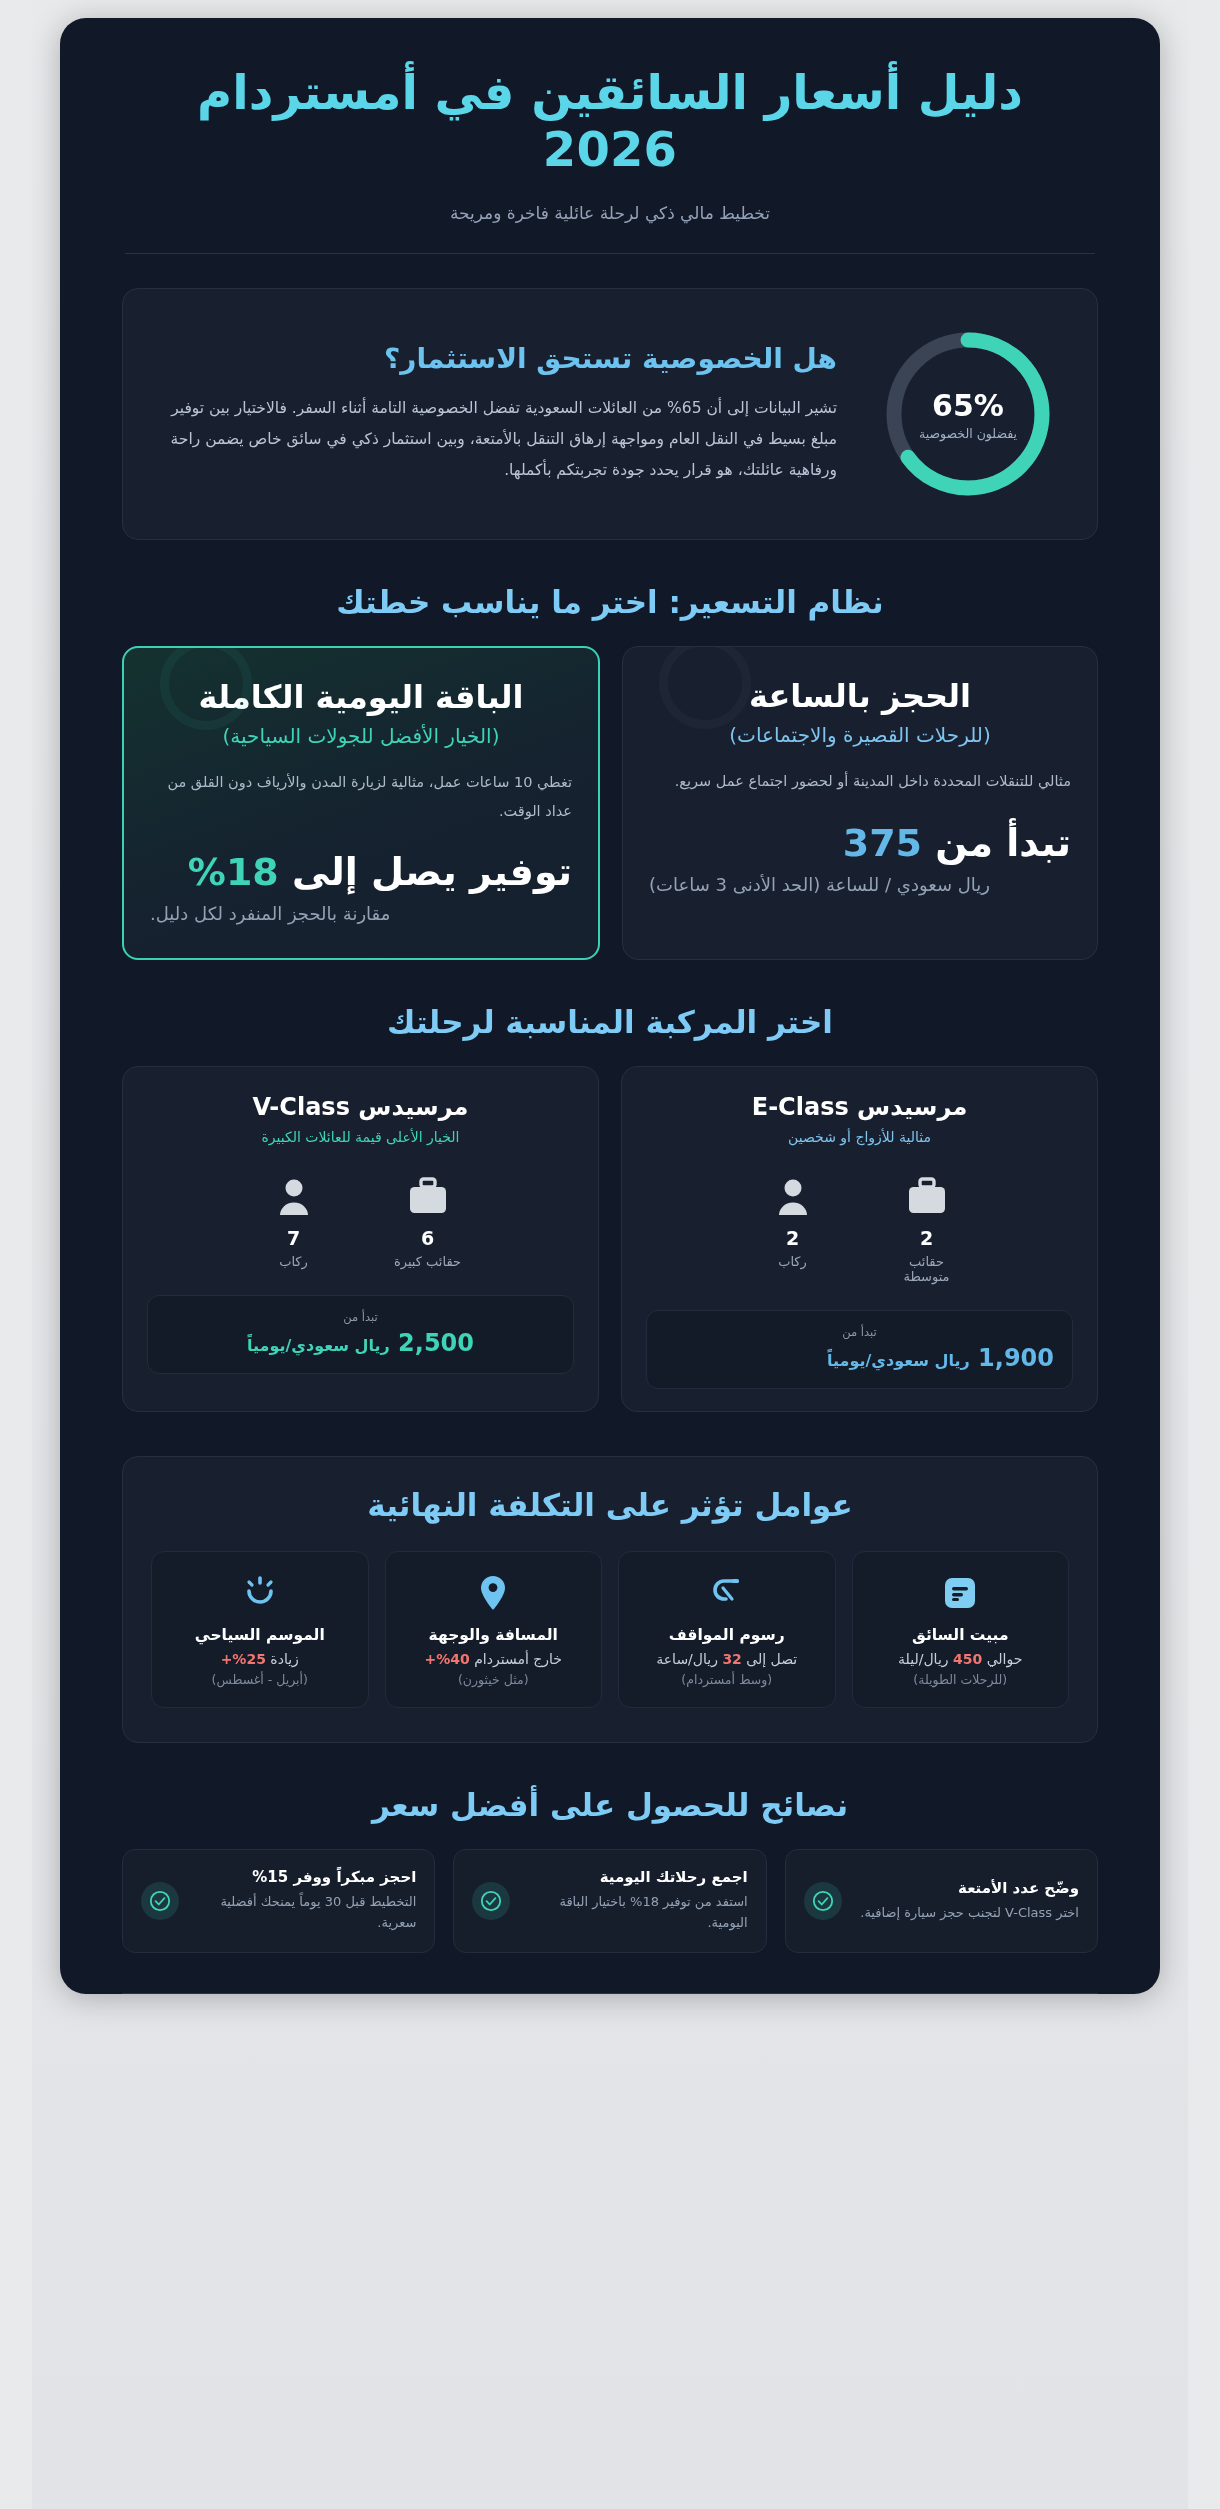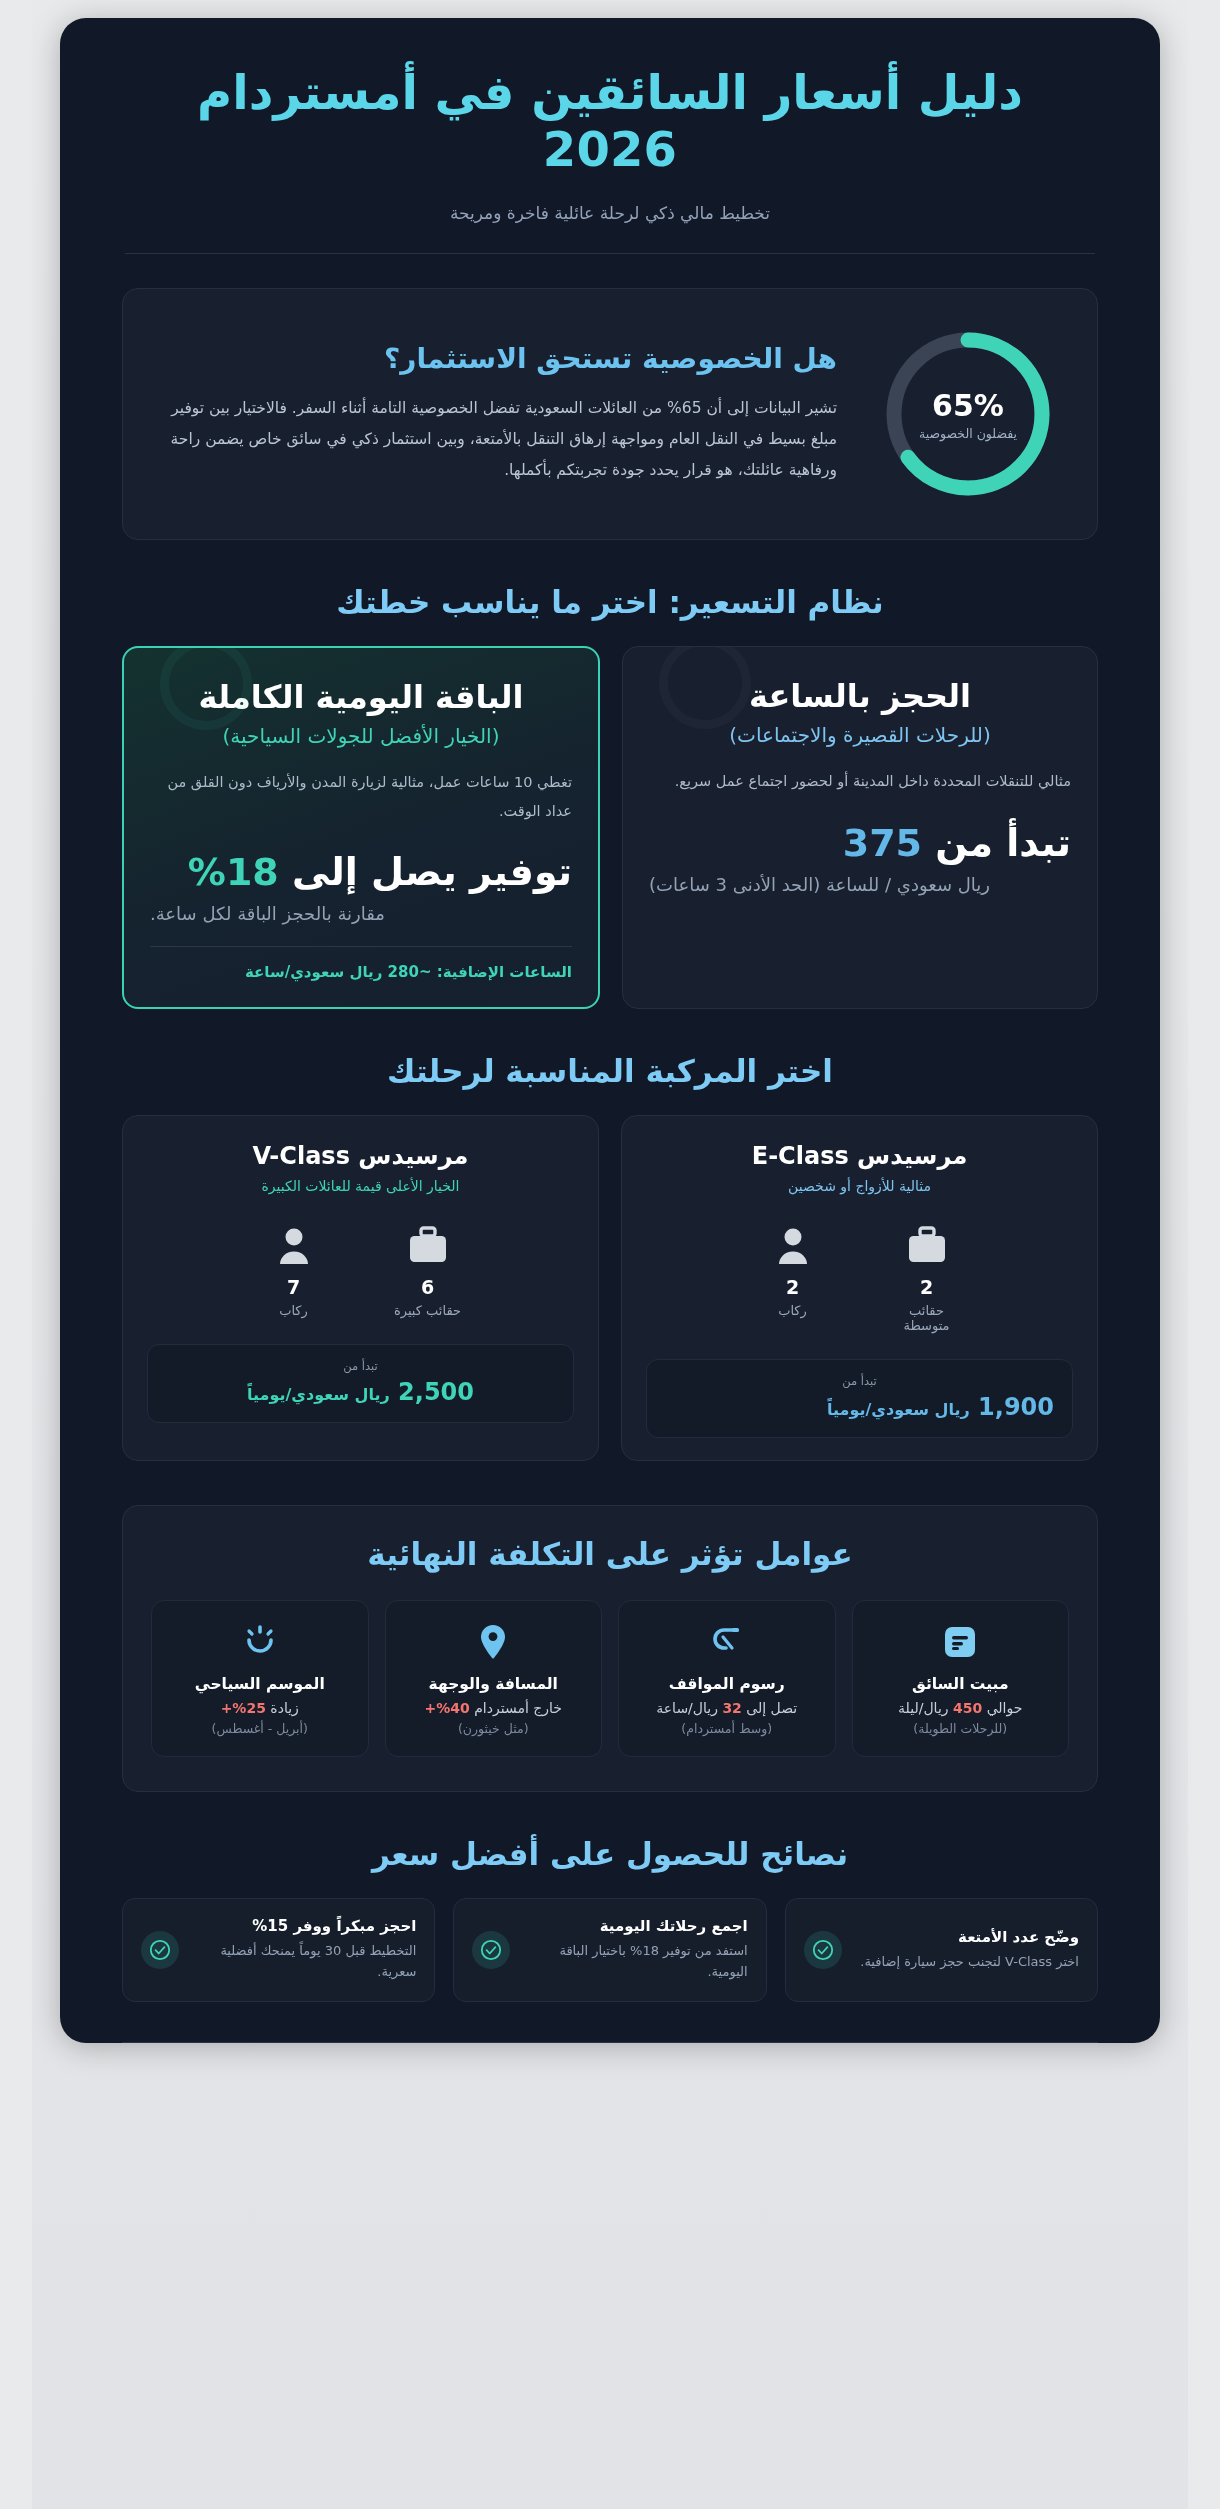--- a/index.html
+++ b/index.html
@@ -284,23 +284,22 @@
 
         <div class="card price-card featured">
           <div class="ghost"></div>
           <div class="pc-title">الباقة اليومية الكاملة</div>
           <div class="pc-sub teal">(الخيار الأفضل للجولات السياحية)</div>
           <div class="pc-desc">تغطي 10 ساعات عمل، مثالية لزيارة المدن والأرياف دون القلق من عداد الوقت.</div>
           <div class="pc-big">
             <span>توفير يصل إلى</span>
             <span class="num-teal">18%</span>
           </div>
-          <div class="pc-note">مقارنة بالحجز الباقة لكل ساعة.</div>
+          <div class="pc-note">مقارنة بالحجز المنفرد لكل دليل.</div>
           <div class="pc-spacer"></div>
-          <div class="pc-foot">الساعات الإضافية: ~280 ريال سعودي/ساعة</div>
         </div>
 
         <div class="card price-card">
           <div class="ghost"></div>
           <div class="pc-title">الحجز بالساعة</div>
           <div class="pc-sub blue">(للرحلات القصيرة والاجتماعات)</div>
           <div class="pc-desc">مثالي للتنقلات المحددة داخل المدينة أو لحضور اجتماع عمل سريع.</div>
           <div class="pc-big">
             <span>تبدأ من</span>
             <span class="num-blue">375</span>

